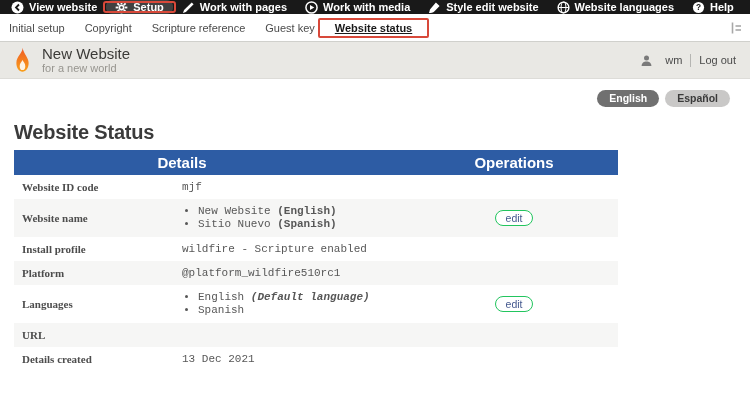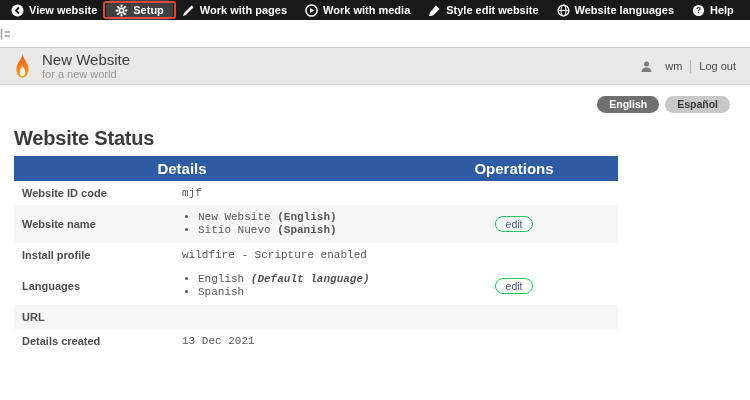--- a/index.html
+++ b/index.html
@@ -10,21 +10,21 @@
     --stripe-gray:#f6f6f5;
     --pill-dark:#707070;
     --pill-light:#c9c8c7;
     --edit-blue:#44588e;
   }
   *{box-sizing:border-box;margin:0;padding:0;}
   html,body{width:750px;height:400px;overflow:hidden;background:#fff;
     font-family:"Liberation Sans",sans-serif;}
 
   
-  .admin-bar{height:20px;background:var(--toolbar-bg);display:flex;align-items:stretch;
+  .admin-bar{height:14px;background:var(--toolbar-bg);display:flex;align-items:stretch;
     padding-left:2px;}
   .ab-item{display:flex;align-items:center;gap:5px;padding:0 9px;color:#fff;
     font-size:11px;font-weight:700;position:relative;cursor:default;white-space:nowrap;}
   .ab-item.active{background:#404040;border-radius:6px;}
   .ab-item.annotated::after{content:"";position:absolute;inset:1px -3px;
     border:2.5px solid var(--annotation-red);border-radius:3px;pointer-events:none;}
   .ab-icon{display:flex;align-items:center;}
   .ab-icon svg{display:block;}
 
   
@@ -64,21 +64,21 @@
   table.status{border-collapse:collapse;table-layout:fixed;width:604px;margin-left:14px;
     font-size:11px;}
   table.status col.c-label{width:160px;}
   table.status col.c-details{width:236px;}
   table.status col.c-ops{width:208px;}
   table.status thead th{background:var(--table-header-blue);color:#fff;font-weight:700;
     font-size:15px;padding:4px 0;text-align:center;}
   table.status thead th.th-details{padding-right:60px;}
   table.status td{padding:6px 8px;vertical-align:middle;line-height:12px;}
   table.status tr.stripe{background:var(--stripe-gray);}
-  td.lbl{font-weight:700;color:#4d4d4d;}
+  td.lbl{font-weight:700;color:#4d4d4d;font-family:Liberation Serif, serif;}
   td.det{color:#575757;padding-left:2px;font-family:Liberation Mono, monospace;}
   td.det ul{margin:0;padding-left:16px;}
   td.det li{line-height:13px;}
   .sfx{font-weight:700;}
   .sfx.it{font-style:italic;}
   td.ops{text-align:center;}
   .edit-btn{display:inline-block;background:#fff;border:1px solid #22c55e;border-radius:9px;
     padding:1.5px 10px;font-size:10.5px;color:var(--edit-blue);cursor:pointer;line-height:11px;}
 </style>
 </head>
@@ -154,20 +154,27 @@
         <svg width="13" height="13" viewBox="0 0 14 14">
           <circle cx="7" cy="7" r="6" fill="#fff"></circle>
           <text x="7" y="10.2" font-size="9" font-weight="bold" fill="#191919" text-anchor="middle" font-family="Liberation Sans, sans-serif">?</text>
         </svg>
       </span>
       <span>Help</span>
     </div>
   </div>
 
 <div class="tab-bar">
+  <div class="tabs" id="tabsContainer">
+      <div class="tab">Initial setup</div>
+      <div class="tab">Copyright</div>
+      <div class="tab">Scripture reference</div>
+      <div class="tab">Guest key</div>
+      <div class="tab active annotated">Website status</div>
+    </div>
   <span class="pin">
     <svg width="11" height="12" viewBox="0 0 11 12">
       <line x1="1.5" y1="0.5" x2="1.5" y2="11.5" stroke="#999" stroke-width="1.6"></line>
       <line x1="4.5" y1="4" x2="10" y2="4" stroke="#999" stroke-width="1.6"></line>
       <line x1="4.5" y1="8" x2="10" y2="8" stroke="#999" stroke-width="1.6"></line>
     </svg>
   </span>
 </div>
 
 <div class="site-header">
@@ -236,20 +243,25 @@
               <li>Sitio Nuevo <span class="sfx">(Spanish)</span></li>
             </ul>
           </td>
           <td class="ops"><span class="edit-btn">edit</span></td>
         </tr>
         <tr>
           <td class="lbl">Install profile</td>
           <td class="det">wildfire - Scripture enabled</td>
           <td class="ops"></td>
         </tr>
+        <tr class="stripe">
+          <td class="lbl">Platform</td>
+          <td class="det">@platform_wildfire510rc1</td>
+          <td class="ops"></td>
+        </tr>
         <tr>
           <td class="lbl">Languages</td>
           <td class="det">
             <ul>
               <li>English <span class="sfx it">(Default language)</span></li>
               <li>Spanish</li>
             </ul>
           </td>
           <td class="ops"><span class="edit-btn">edit</span></td>
         </tr>

